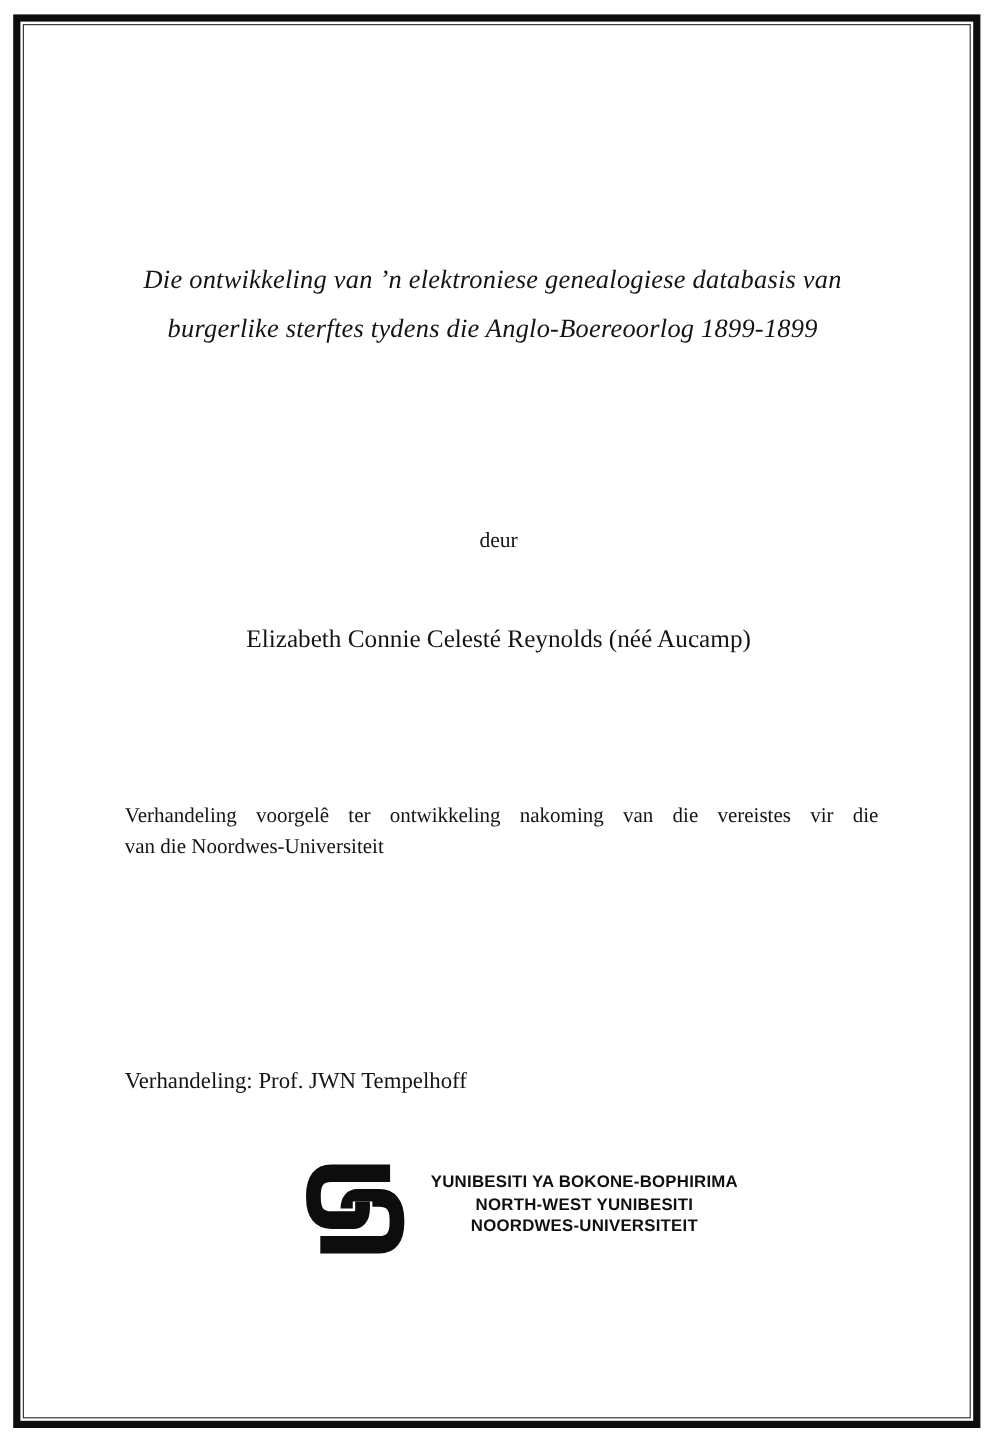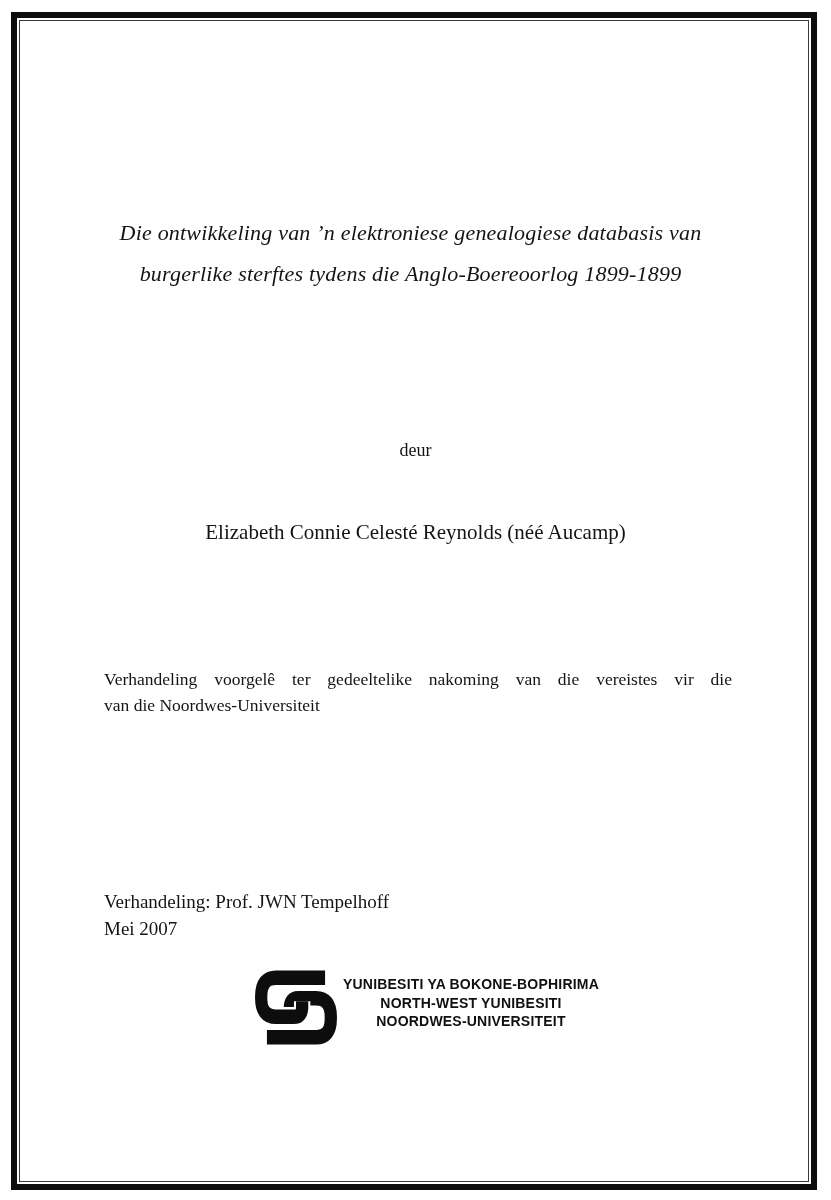--- a/index.html
+++ b/index.html
@@ -60,21 +60,21 @@
     line-height: 27px;
   }
   .logo {
     position: absolute;
     left: 253px; top: 966px;
     display: flex;
     align-items: flex-start;
   }
   .logo-mark { display: block; }
   .logo-text {
-    margin-left: 4px;
+    margin-left: 20px;
     margin-top: 9px;
     text-align: center;
     font-family: "Liberation Sans", "DejaVu Sans", sans-serif;
     font-weight: bold;
     font-size: 14px;
     line-height: 18.5px;
     letter-spacing: 0.2px;
     white-space: nowrap;
     color: #101010;
   }
@@ -89,27 +89,26 @@
 <div class="title">
   <div>Die ontwikkeling van ’n elektroniese genealogiese databasis van</div>
   <div>burgerlike sterftes tydens die Anglo-Boereoorlog 1899-1899</div>
 </div>
 
 <div class="byline">deur</div>
 
 <div class="author">Elizabeth Connie Celesté Reynolds (néé Aucamp)</div>
 
 <div class="submission">
-  <div class="justify-full">Verhandeling voorgelê ter gedeeltelike nakoming van die vereistes vir die</div>
+  <div class="justify-full">Verhandeling voorgelê ter ontwikkeling nakoming van die vereistes vir die</div>
   <div>van die Noordwes-Universiteit</div>
 </div>
 
 <div class="supervisor-block">
   <div>Verhandeling: Prof. JWN Tempelhoff</div>
-  <div>Mei 2007</div>
 </div>
 
 <div class="logo">
   <svg class="logo-mark" width="86" height="83" viewBox="0 0 105 85" preserveAspectRatio="none">
 
     <path d="M 17 73 H 77 Q 95 73 95 54 L 95 52 Q 95 33 77 33 H 55 Q 45 33 45 43 L 45 49" fill="none" stroke="#0d0d0d" stroke-width="15"></path>
 
     <path d="M 88 12 H 28 Q 10 12 10 31 L 10 33 Q 10 52 28 52 H 50 Q 60 52 60 42 L 60 36" fill="none" stroke="#ffffff" stroke-width="20"></path>
 
     <path d="M 88 12 H 28 Q 10 12 10 31 L 10 33 Q 10 52 28 52 H 50 Q 60 52 60 42 L 60 36" fill="none" stroke="#0d0d0d" stroke-width="15"></path>

